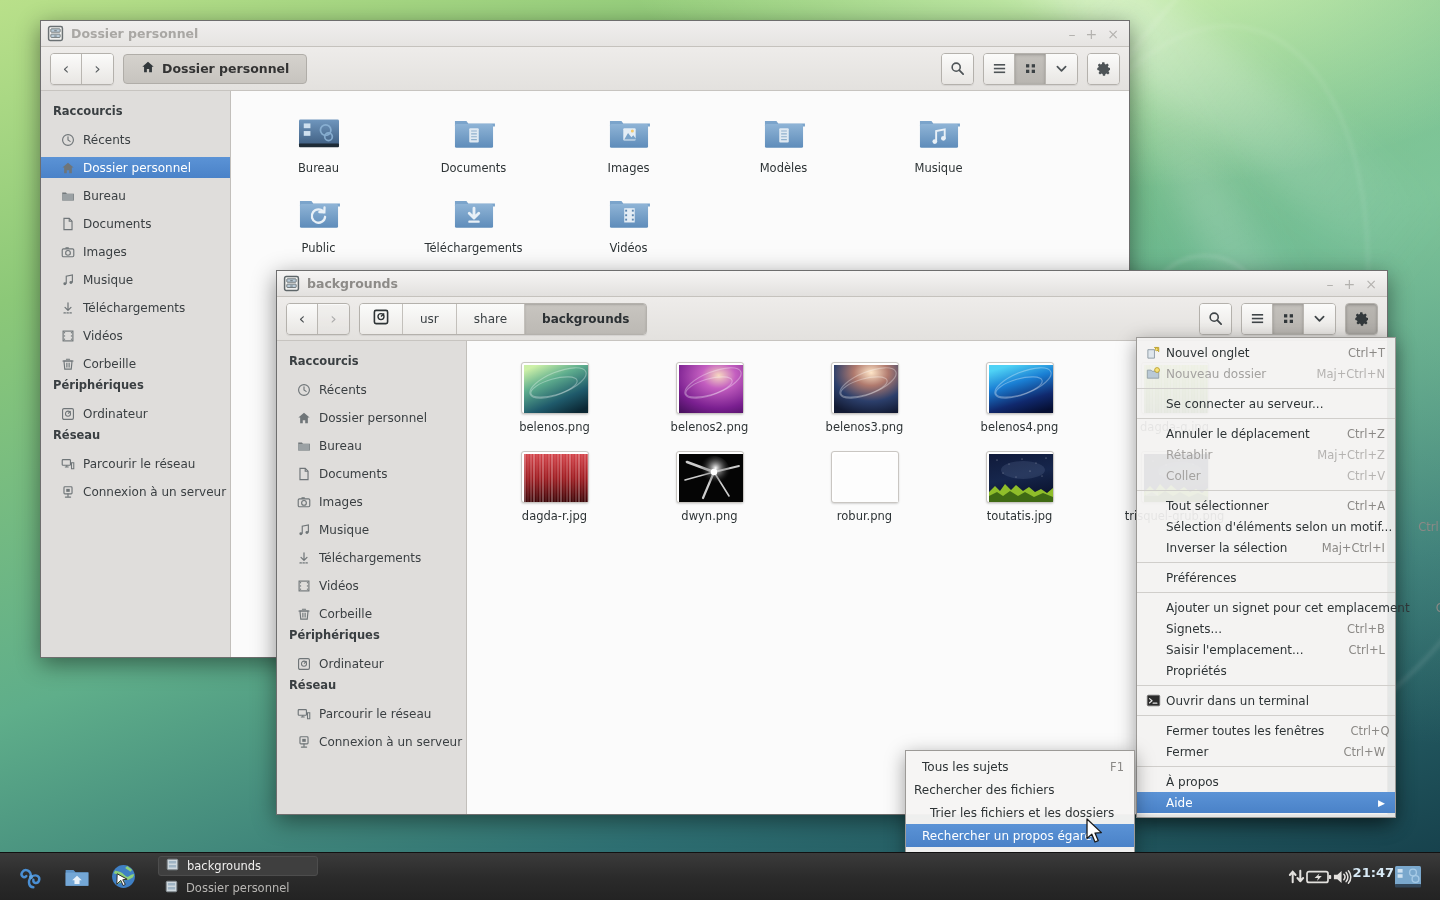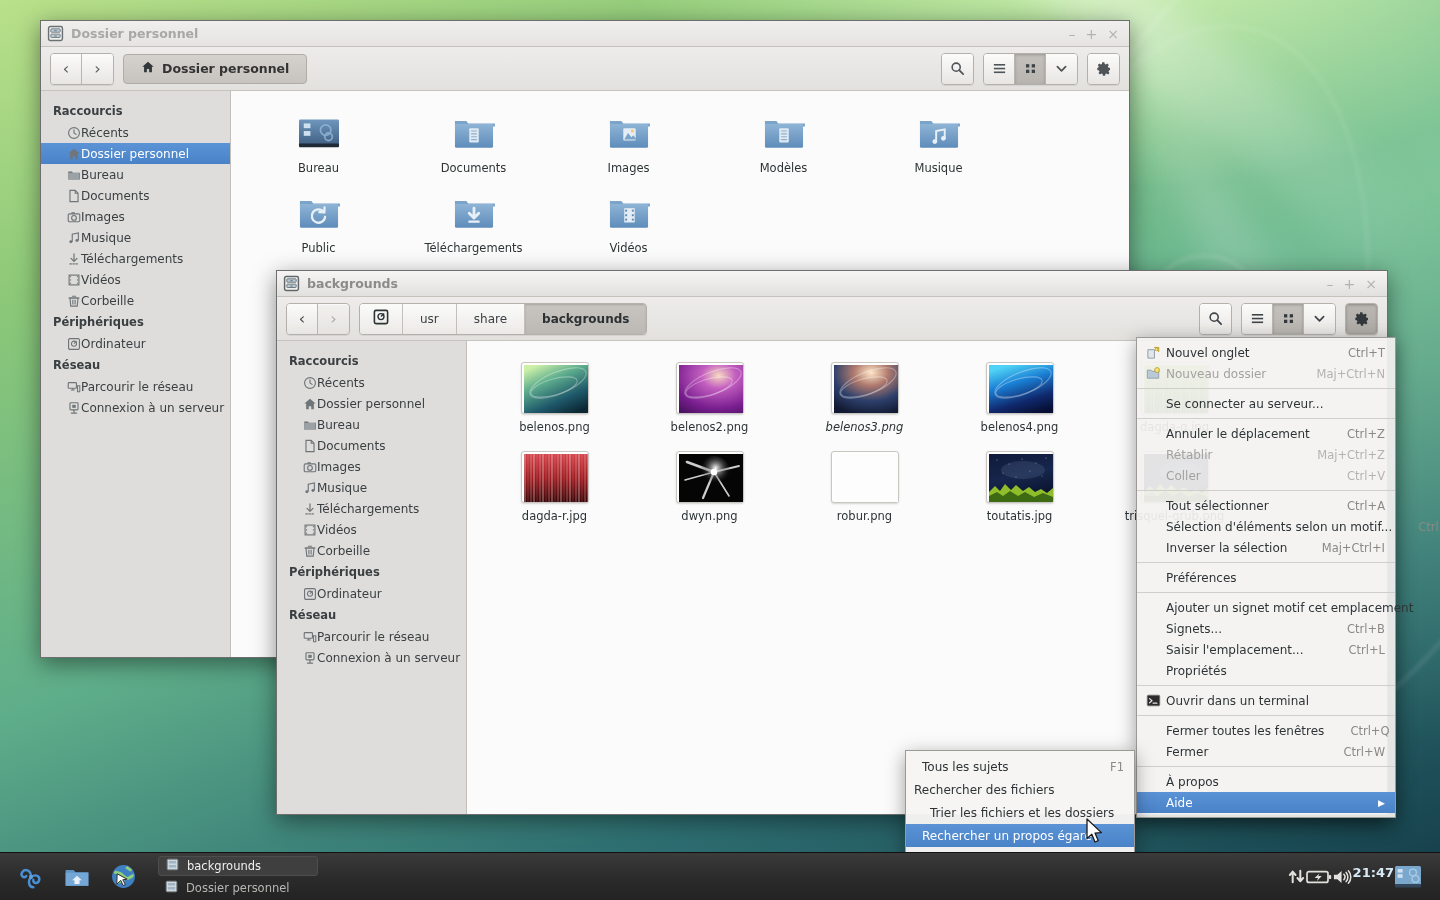--- a/index.html
+++ b/index.html
@@ -80,22 +80,22 @@
               font-weight:bold; font-size:12.5px; color:#333;
               background:linear-gradient(180deg,#d5d2cd 0%,#c7c4bf 100%);
               border:1px solid #b0ada8; border-radius:4px; cursor:default; }
   .spacer { flex:1; }
 
   
   .wbody { flex:1; display:flex; min-height:0; }
   .sidebar { width:190px; flex:0 0 190px; background:#dfdddb; border-right:1px solid #c2bfbb;
              padding-top:9px; overflow:hidden; }
   .sb-head { font-size:11.5px; font-weight:bold; color:#3a3f42; padding:4px 0 4px 12px; }
-  .sb-item { display:flex; align-items:center; height:21px; padding-left:26px;
-             font-size:12px; color:#3a3f42; cursor:default; }
+  .sb-item { display:flex; align-items:center; gap:8px; height:21px; padding-left:20px;
+             font-size:12px; color:#3a3f42; cursor:default;margin-top:7px; }
   .sb-item.selected { background:linear-gradient(180deg,#5b93d6 0%,#4a82c8 100%); color:#fff; }
   .sb-ico { width:14px; height:14px; flex:0 0 14px; display:flex; align-items:center; justify-content:center; }
   .filearea { flex:1; background:#fbfbfb; padding:16px 10px 0 10px; overflow:hidden; }
   .icon-grid { display:flex; flex-wrap:wrap; align-content:flex-start; }
   .file-item { width:155px; display:flex; flex-direction:column; align-items:center;
                padding:5px 0 12px 0; cursor:default; }
   .file-label { font-size:11.5px; color:#2e3436; margin-top:6px; text-align:center;
                 max-width:148px; overflow:hidden; white-space:nowrap; }
   .thumb-frame { width:68px; height:52px; background:#fff; border:1px solid #c9c6c2;
                  border-radius:3px; padding:2px; box-shadow:0 1px 2px rgba(0,0,0,.16); }
@@ -770,21 +770,21 @@
                   </radialGradient>
                 </defs>
         <rect width="64" height="48" fill="url(#b2)"></rect>
                 <g stroke="#ffffff" stroke-opacity=".32" fill="none" stroke-width="1.1">
       <ellipse cx="34" cy="18" rx="30" ry="11" transform="rotate(-22 34 18)"></ellipse>
       <ellipse cx="30" cy="22" rx="24" ry="8" transform="rotate(-16 30 22)"></ellipse>
                 </g>
               </svg></span>
       <span class="file-label">belenos2.png</span>
     </div>
-    <div class="file-item" style="width:155px;font-style:italic;">
+    <div class="file-item" style="width:155px;">
       <span class="thumb-frame"><svg viewBox="0 0 64 48" width="64" height="48">
                 <defs>
                   <radialGradient id="b3" cx=".58" cy=".16" r=".9">
         <stop offset="0" stop-color="#ffe6c8"></stop>
                     <stop offset=".3" stop-color="#b07a6e"></stop>
         <stop offset=".66" stop-color="#2c3f6b"></stop>
                     <stop offset="1" stop-color="#121a33"></stop>
                   </radialGradient>
                 </defs>
         <rect width="64" height="48" fill="url(#b3)"></rect>
@@ -1040,21 +1040,21 @@
     </div>
     <div class="msep"></div>
     <div class="mi">
       <span class="mi-ico"></span>
       <span class="mi-label">Préférences</span>
 
     </div>
     <div class="msep"></div>
     <div class="mi">
       <span class="mi-ico"></span>
-      <span class="mi-label">Ajouter un signet motif cet emplacement</span>
+      <span class="mi-label">Ajouter un signet pour cet emplacement</span>
       <span class="mi-accel">Ctrl+D</span>
 
     </div>
     <div class="mi">
       <span class="mi-ico"></span>
       <span class="mi-label">Signets...</span>
       <span class="mi-accel">Ctrl+B</span>
 
     </div>
     <div class="mi">

